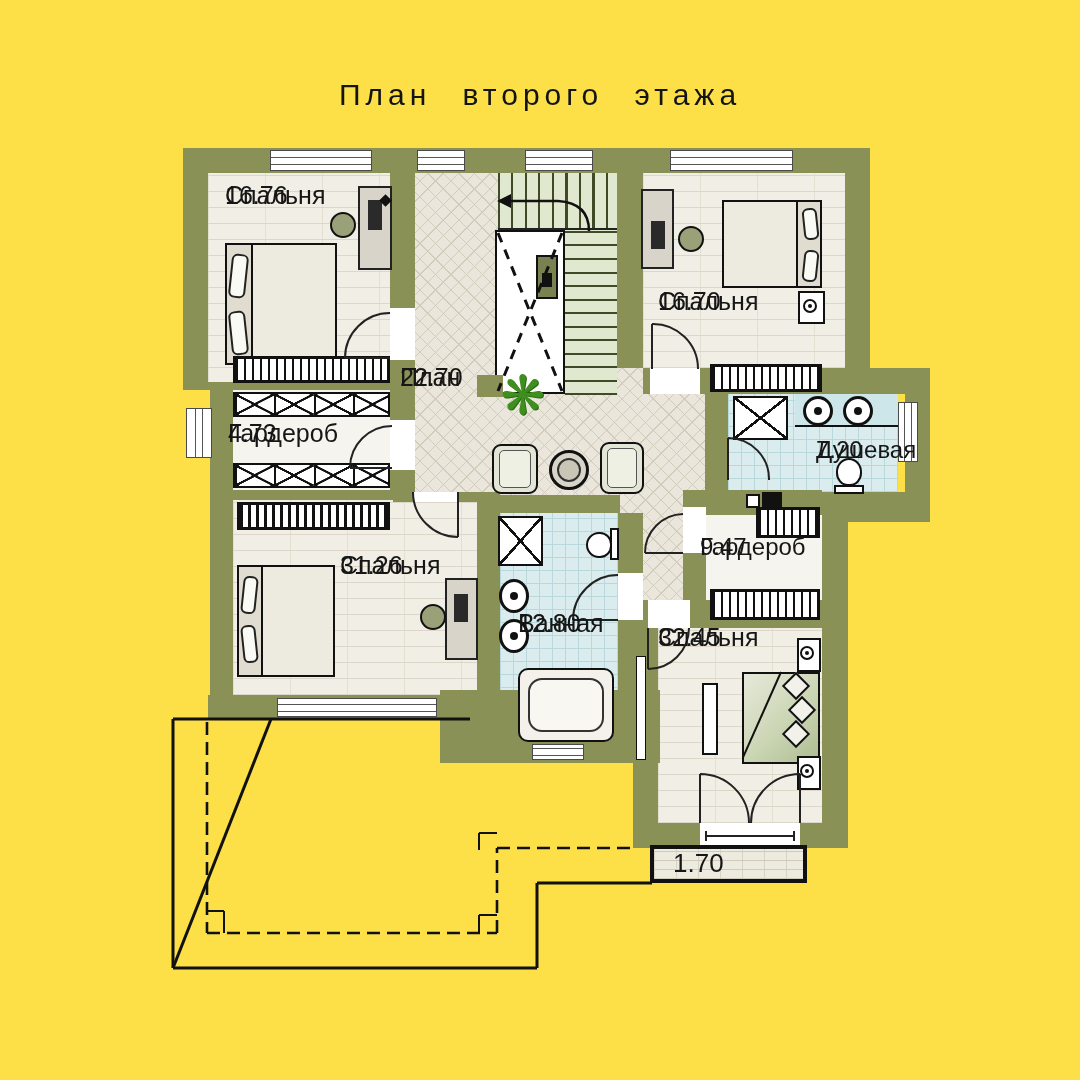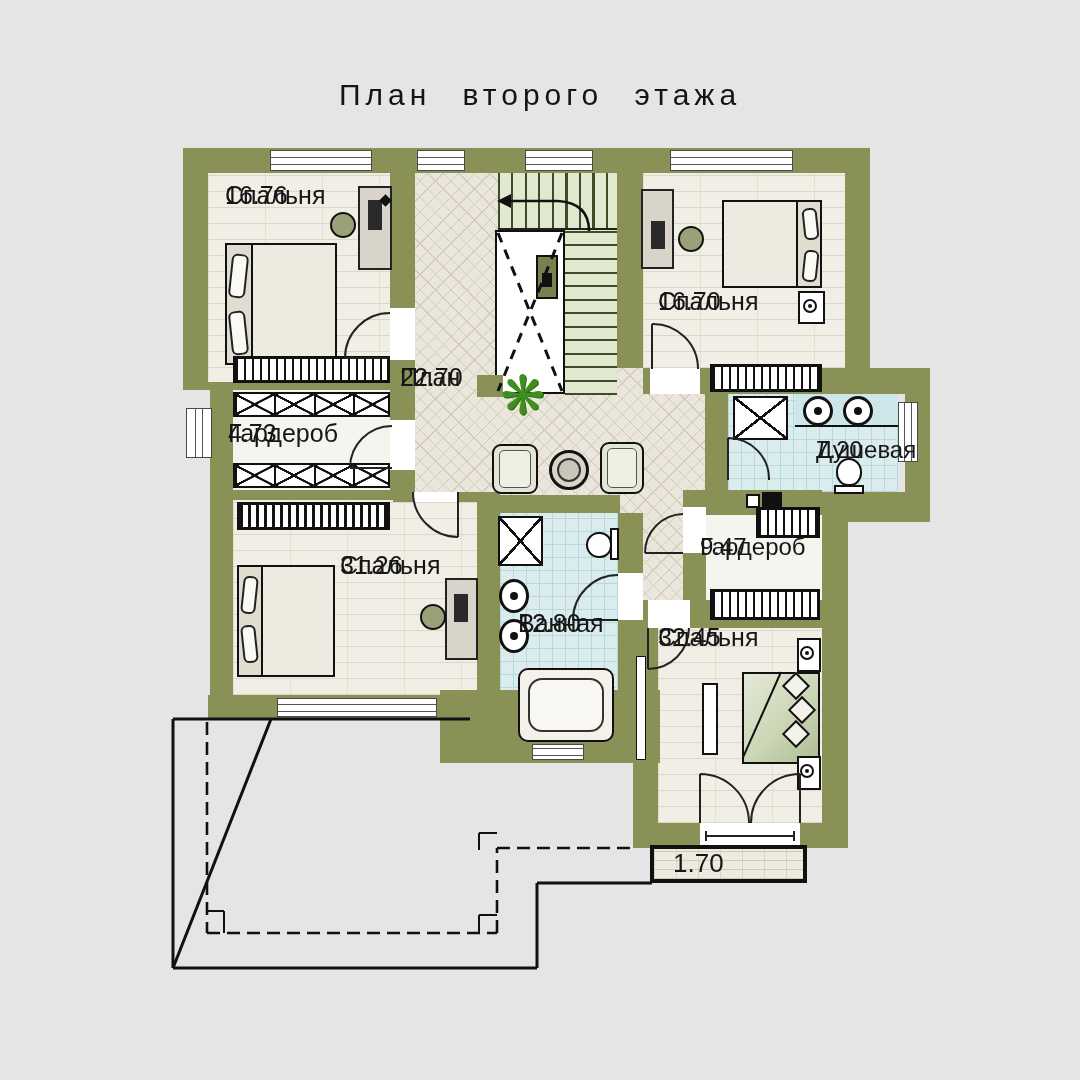--- a/index.html
+++ b/index.html
@@ -1,16 +1,16 @@
 <!DOCTYPE html>
 <html style="--wall: #8a9157; --floor: #f1eee5; --hall: #eae6db; --tile: #daecee; --stair: #e0e9d0; --plant: #3e8f1e;"><head>
 <meta charset="utf-8">
 <style>
   html,body{margin:0;padding:0;background:#fff;}
-  #canvas{position:relative;width:1080px;height:1080px;background:#e5e5e5;overflow:hidden;
+  #canvas{position:relative;width:1080px;height:1080px;background:#fde047;overflow:hidden;
           font-family:"Liberation Sans", sans-serif;}
   #canvas *{position:absolute;box-sizing:border-box;}
 
   .title{left:0;top:78px;width:1080px;text-align:center;font-size:30px;color:#141414;
          letter-spacing:5px;word-spacing:18px;font-weight:500;}
 
   
   .wall{background:var(--wall);}
   .gap{background:#fff;}
   .win-h{background:#fff;border:1px solid #4a4a4a;

